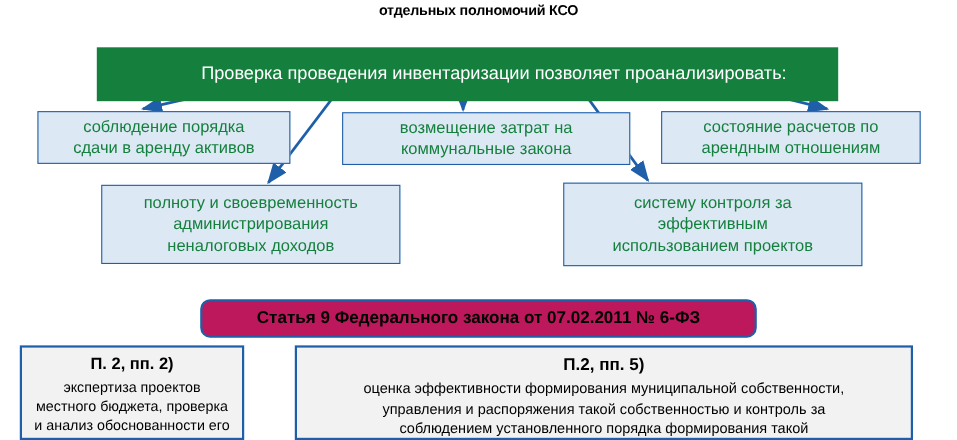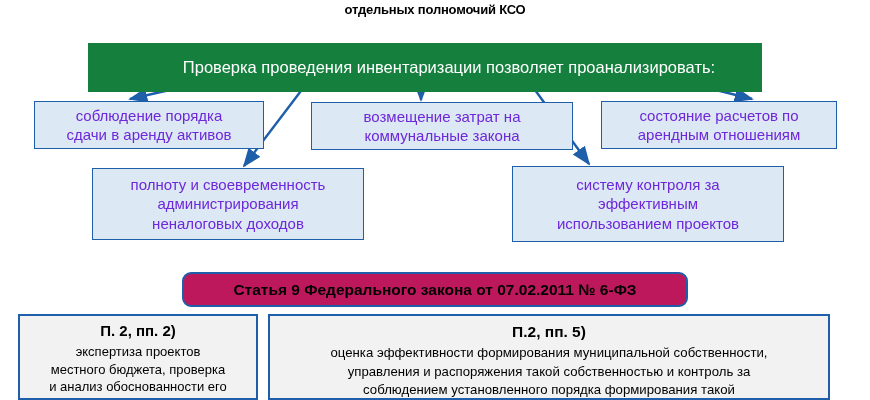--- a/index.html
+++ b/index.html
@@ -61,21 +61,21 @@
     position: absolute;
     background: #DDE8F5;
     border: 1.6px solid #1F5FA9;
     box-sizing: border-box;
     display: flex;
     align-items: center;
     justify-content: center;
     text-align: center;
     font-size: 15px;
     line-height: 1.28;
-    color: #6d28d9;
+    color: #15803d;
     padding: 2px 16px;
   }
   .lbox .ln { display: block; }
 
   #box-rent     { left: 34px;  top: 101px; width: 230px; height: 48px; }
   #box-util     { left: 311px; top: 102px; width: 262px; height: 48px; }
   #box-settle   { left: 601px; top: 101px; width: 236px; height: 48px; }
   #box-complete { left: 92px;  top: 168px; width: 272px; height: 72px; }
   #box-control  { left: 512px; top: 166px; width: 272px; height: 76px; }
 
@@ -114,21 +114,21 @@
     border: 2px solid #1F5FA9;
     box-sizing: border-box;
     text-align: center;
     color: #000000;
     padding: 5px 4px 0 4px;
     overflow: hidden;
   }
   #box-p2-2 {
     left: 18px;
     top: 314px;
-    width: 240px;
+    width: 204px;
     height: 86px;
     font-size: 13px;
     line-height: 1.35;
   }
   #box-p2-5 {
     left: 268px;
     top: 314px;
     width: 562px;
     height: 86px;
     font-size: 13.2px;

